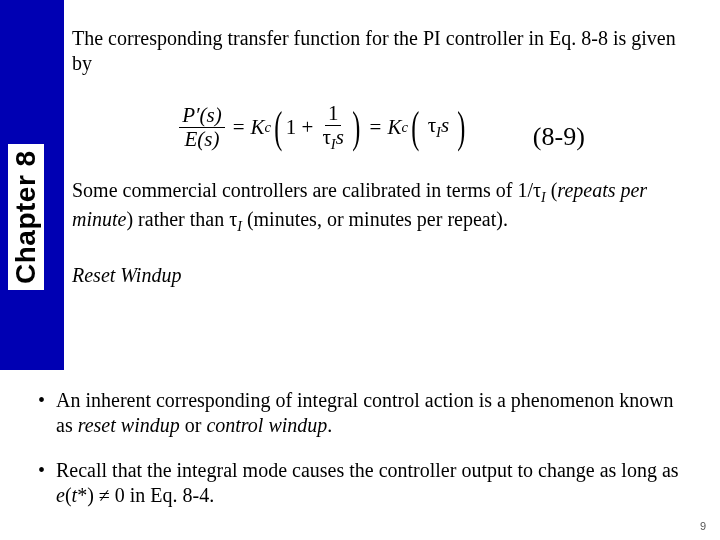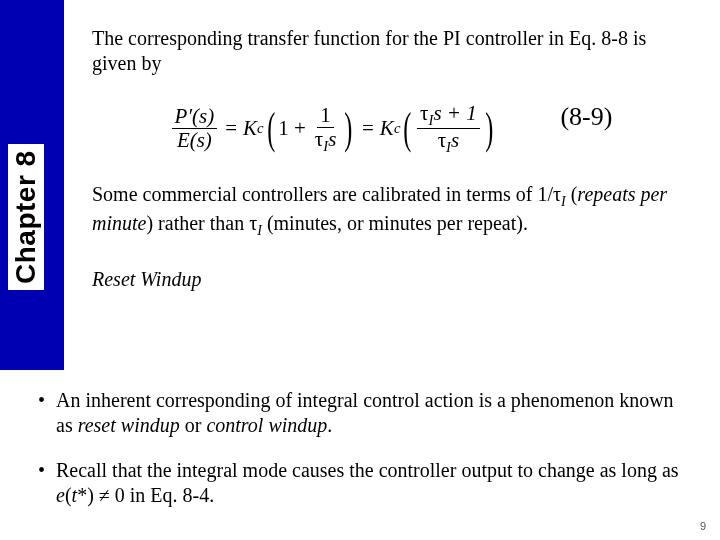--- a/index.html
+++ b/index.html
@@ -31,29 +31,29 @@
     font-weight: bold;
     font-size: 28px;
     color: #000;
     white-space: nowrap;
     background: #fff;
     padding: 2px 6px;
     letter-spacing: 0.5px;
   }
   .content {
     position: absolute;
-    left: 92px;
+    left: 72px;
     top: 26px;
     right: 30px;
   }
   .intro-text { line-height: 1.25; }
   .equation-block {
     margin: 26px 0 26px 0;
     display: flex;
-    align-items: flex-start;
+    align-items: flex-end;
     justify-content: center;
     gap: 64px;
   }
   .equation {
     font-family: 'Times New Roman', serif;
     font-size: 21px;
     display: flex;
     align-items: center;
   }
   .frac {
@@ -122,21 +122,20 @@
       <span class="frac">
         <span class="num">1</span>
         <span class="den"><span>τ</span><span class="sub">I</span><span class="ital">s</span></span>
       </span>
       <span class="paren-r">)</span>
       <span style="margin:0 6px">=</span>
       <span class="ital">K</span>
         <span class="sub">c</span>
       <span class="paren-l">(</span>
       <span class="frac">
-        <span class="num"><span>τ</span><span class="sub">I</span><span class="ital">s + 1</span></span>
         <span class="den"><span>τ</span><span class="sub">I</span><span class="ital">s</span></span>
       </span>
       <span class="paren-r">)</span>
     </div>
     <div class="eqnum">(8-9)</div>
   </div>
 
   <div class="calibrated">
     <span>Some commercial controllers are calibrated in terms of </span><span>1/</span><span>τ</span><span class="sub">I</span><span> (</span><span class="ital">repeats per minute</span><span>) rather than </span><span>τ</span><span class="sub">I</span><span> (minutes, or minutes per repeat).</span>
   </div>

